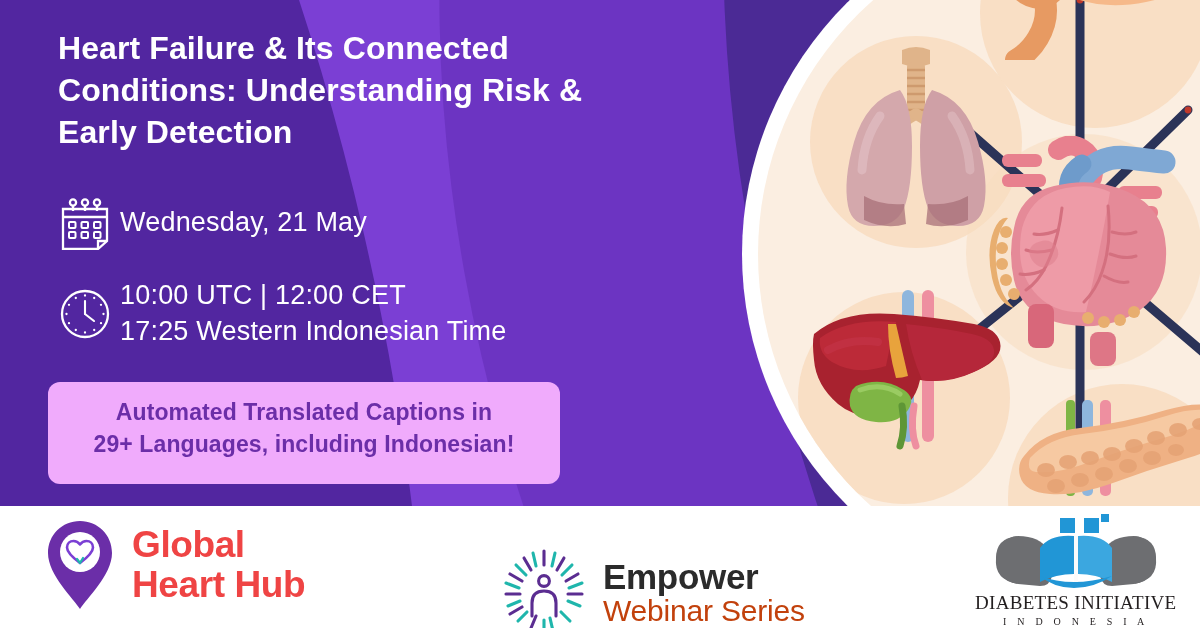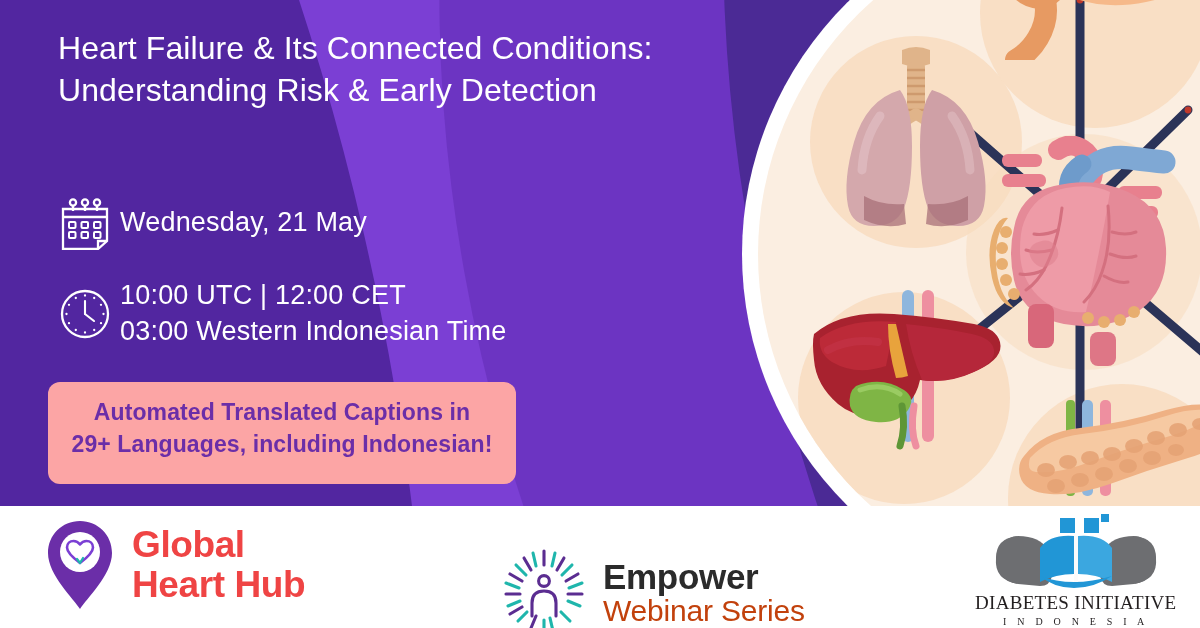--- a/index.html
+++ b/index.html
@@ -24,27 +24,27 @@
 
   
   .panel-ring{position:absolute;left:742px;top:-102px;width:720px;height:712px;
               border-radius:50%;background:#ffffff;}
   .panel{position:absolute;left:758px;top:-86px;width:688px;height:680px;
          border-radius:50%;background:#FBEEE1;overflow:hidden;}
   .organ-halo{position:absolute;border-radius:50%;background:#F8DCC0;opacity:.85;}
 
   
   .title{position:absolute;left:58px;top:28px;width:600px;color:#fff;
-         font-size:32px;line-height:1.31;font-weight:400;letter-spacing:.1px;}
+         font-size:32px;line-height:1.31;font-weight:700;letter-spacing:.1px;}
   .row{position:absolute;display:flex;align-items:center;gap:8px;color:#fff;}
   .row-date{left:58px;top:196px;}
   .row-time{left:58px;top:278px;}
   .row-text{font-size:27px;line-height:1.33;font-weight:400;letter-spacing:.2px;}
 
-  .banner{position:absolute;left:48px;top:382px;width:468px;background:#fca5a5;
+  .banner{position:absolute;left:48px;top:382px;width:512px;background:#f0abfc;
           border-radius:12px;padding:15px 0 24px 0;box-sizing:border-box;}
   .banner-text{color:#6B2EA8;font-size:23px;line-height:1.38;font-weight:700;
                text-align:center;letter-spacing:.1px;}
 
   
   .footer{position:absolute;left:0;top:506px;width:1200px;height:122px;background:#fff;}
   .logo{position:absolute;display:flex;align-items:center;}
   .logo-ghh{left:44px;top:519px;gap:16px;}
   .ghh-text{font-size:37px;line-height:1.07;font-weight:700;color:#ef4444;
             letter-spacing:-.4px;}
@@ -285,21 +285,21 @@
           <circle cx="11" cy="17.8" r="1.15"></circle>
             <circle cx="17.8" cy="11" r="1.15"></circle>
         </g>
         <g stroke="#fff" stroke-width="2.1" stroke-linecap="round">
           <line x1="27" y1="27" x2="27" y2="14"></line>
           <line x1="27" y1="27" x2="36" y2="34"></line>
         </g>
       </svg>
       <div>
         <div class="row-text">10:00 UTC | 12:00 CET</div>
-        <div class="row-text">03:00 Western Indonesian Time</div>
+        <div class="row-text">17:25 Western Indonesian Time</div>
       </div>
     </div>
 
     <div class="banner">
       <div class="banner-text">Automated Translated Captions in</div>
       <div class="banner-text">29+ Languages, including Indonesian!</div>
     </div>
   </div>
 
   <div class="footer"></div>

